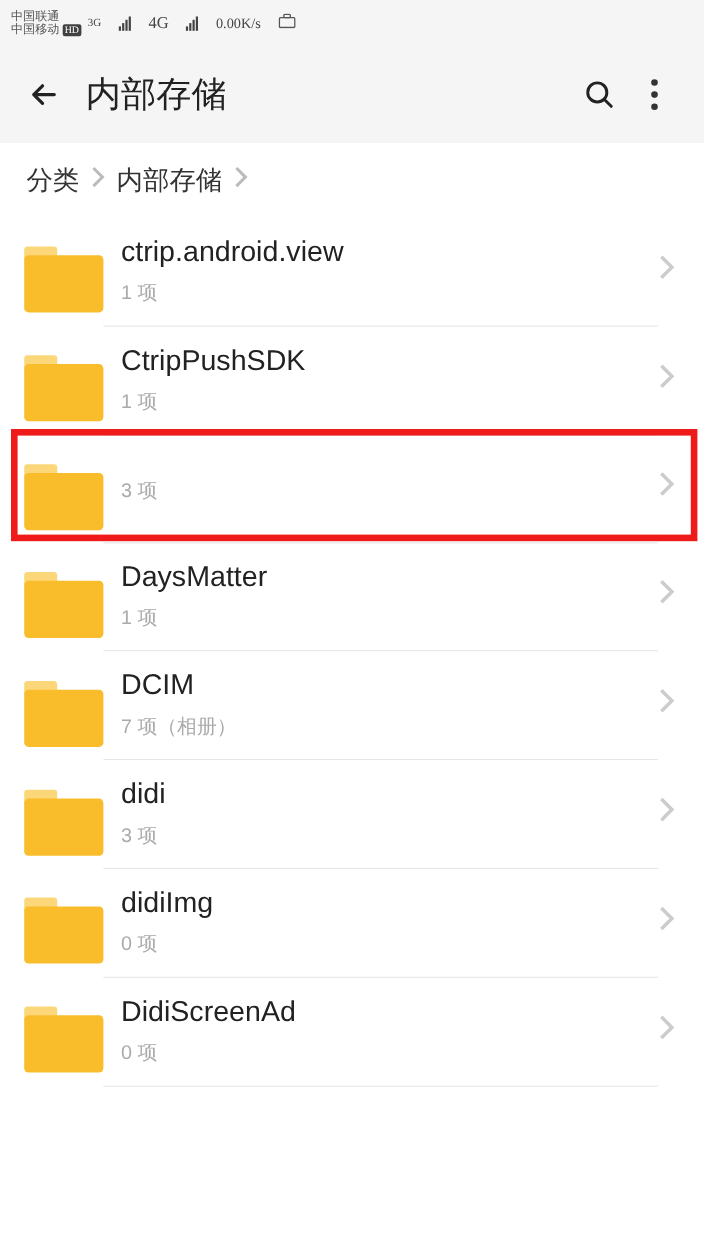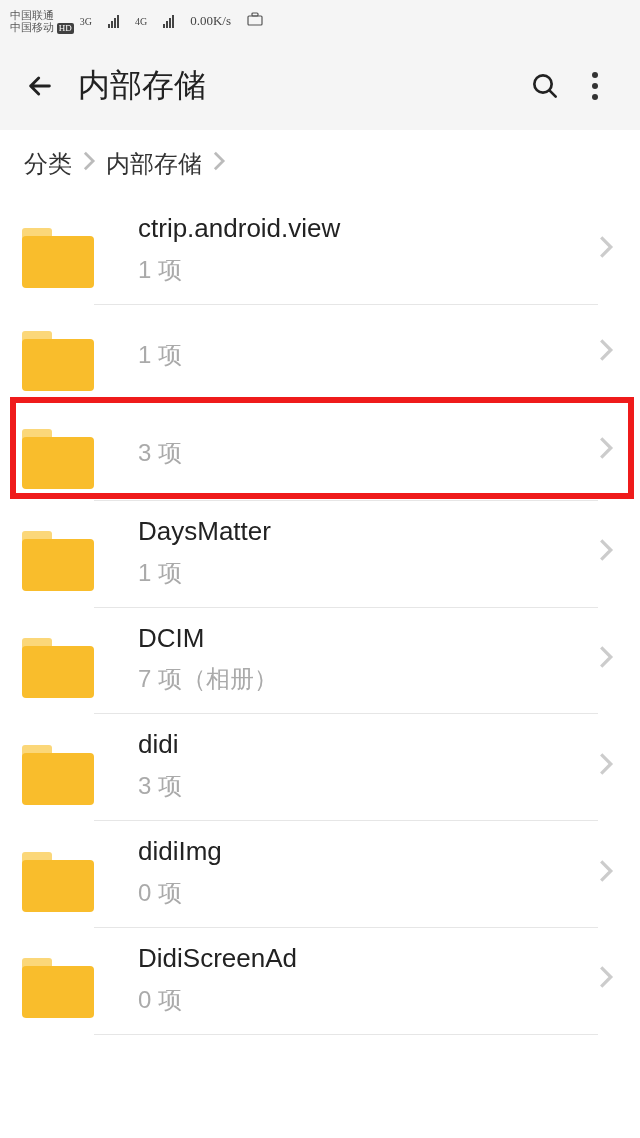--- a/index.html
+++ b/index.html
@@ -77,28 +77,28 @@
     border-radius:3px 3px 0 0;
   }
   .folder-icon .body{
     position:absolute; top:8px; left:0;
     width:72px; height:52px;
     background:#f9bd2c;
     border-radius:4px;
   }
   .file-text {
     flex:1;
-    padding-left: 44px;
+    padding-left: 16px;
     padding-bottom: 18px;
     border-bottom: 1px solid #e6e6e6;
     min-height: 84px;
     display:flex; flex-direction:column; justify-content:center;
   }
   .file-name { font-size: 26px; color:#222; line-height:1.3; }
-  .file-meta { font-size: 24px; color:#aaa; margin-top:8px; }
+  .file-meta { font-size: 18px; color:#aaa; margin-top:8px; }
   .item-chev {
     color:#ccc;
     padding-right:4px;
     padding-bottom:18px;
   }
   
   .highlight {
     position:absolute;
     border: 6px solid #ef1b1b;
     pointer-events:none;
@@ -119,21 +119,21 @@
     </span>
   </div>
   <div class="status-signals">
     <span style="font-size:10px;">3G</span>
     <span class="signal-bars">
         <span></span>
         <span></span>
         <span></span>
         <span></span>
       </span>
-    <span style="font-size:10px;">4G</span>
+    <span style="font-size:15px;">4G</span>
     <span class="signal-bars">
         <span></span>
         <span></span>
         <span></span>
         <span></span>
       </span>
     <span>0.00K/s</span>
     <span>
       <svg width="16" height="14" viewBox="0 0 16 14">
           <rect x="1" y="4" width="14" height="9" rx="1" fill="none" stroke="#555" stroke-width="1.2"></rect>
@@ -197,20 +197,21 @@
         </svg>
     </div>
 
   </div>
     <div class="file-item">
     <div class="folder-icon">
       <div class="tab"></div>
         <div class="body"></div>
     </div>
     <div class="file-text">
+      <div class="file-name">CtripPushSDK</div>
       <div class="file-meta">1 项</div>
     </div>
     <div class="item-chev">
       <svg width="16" height="26" viewBox="0 0 10 16" fill="none" stroke="#ccc" stroke-width="2">
           <path d="M2 2l6 6-6 6"></path>
         </svg>
     </div>
 
   </div>
     <div class="file-item highlighted">

